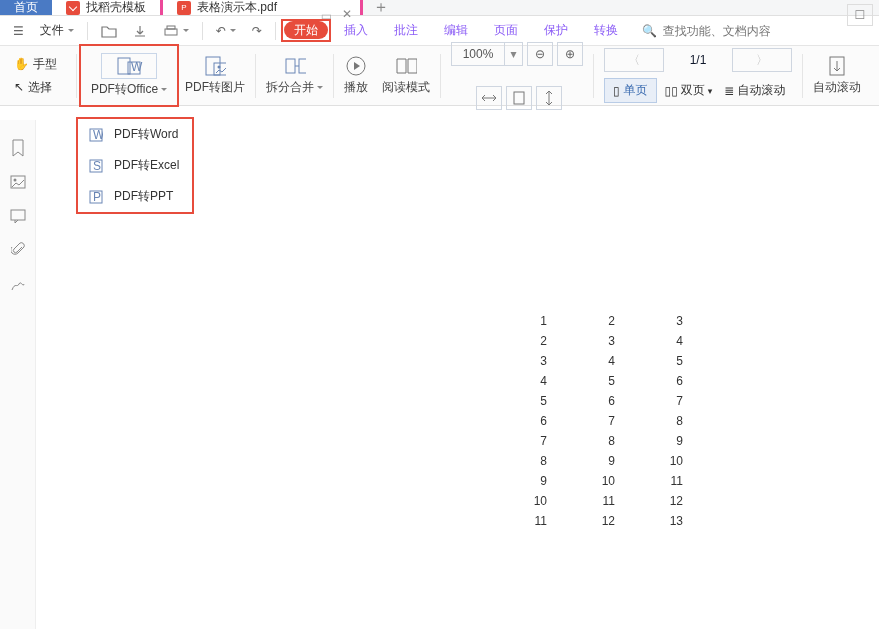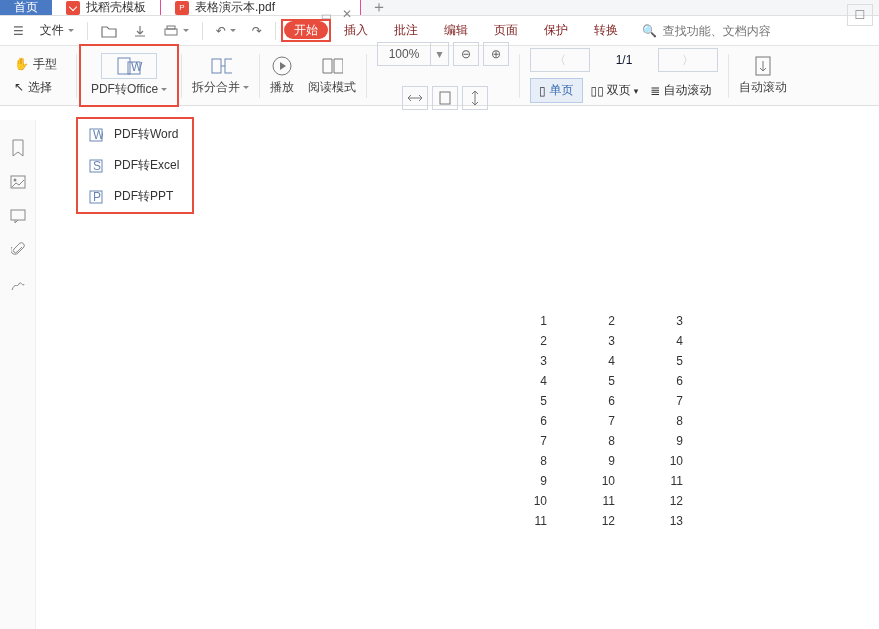--- a/index.html
+++ b/index.html
@@ -1,36 +1,36 @@
 <!DOCTYPE html>
 <html><head>
 <meta charset="utf-8">
 <style>
 *{box-sizing:border-box;margin:0;padding:0;font-family:"Microsoft YaHei",Arial,sans-serif;font-size:12px;color:#333}
 body{width:879px;height:629px;background:#fff;overflow:hidden;position:relative}
 .tabs{height:16px;display:flex;align-items:stretch;background:#f5f6f7;border-bottom:1px solid #e0e0e0}
-.tab{display:flex;align-items:center;padding:0 14px;gap:6px;cursor:pointer;border-right:1px solid #ec4899}
+.tab{display:flex;align-items:center;padding:0 14px;gap:6px;cursor:pointer;border-right:3px solid #ec4899}
 .tab-home{background:#4a7ac4;color:#fff;border:none}
 .tab-home span{color:#fff}
 .tab-tpl{background:#fff}
 .tab-doc{background:#fff;min-width:200px;position:relative}
 .tab-doc .pin{position:absolute;right:28px;top:9px;color:#aaa}
 .tab-doc .close{position:absolute;right:8px;top:7px;color:#888}
 .tab-plus{width:36px;justify-content:center;color:#888;font-size:16px;border:none}
 .winbtn{position:absolute;right:6px;top:4px;width:26px;height:22px;border:1px solid #ddd;display:flex;align-items:center;justify-content:center;color:#888}
 .ico-r{width:14px;height:14px;background:#e74c3c;border-radius:2px;position:relative}
 .ico-r::after{content:"";position:absolute;left:4px;top:3px;width:5px;height:5px;border:1.5px solid #fff;border-top:none;border-right:none;transform:rotate(-45deg)}
 .ico-pdf{width:14px;height:14px;background:#e74c3c;border-radius:2px;color:#fff;font-size:8px;line-height:14px;text-align:center}
 .mainbar{height:30px;display:flex;align-items:center;background:#fff;border-bottom:1px solid #e5e5e5;padding:0 8px;gap:6px}
 .mb-btn{padding:3px 5px;color:#666;display:flex;align-items:center;gap:2px}
 .mb-sep{width:1px;height:18px;background:#e0e0e0;margin:0 2px}
 .mb-drop::after{content:"";border:3px solid transparent;border-top-color:#888;margin-left:2px;margin-top:3px}
 .start-pill{background:#e74c3c;color:#fff;border-radius:10px;padding:2px 10px}
 .start-wrap{outline:2px solid #e74c3c;outline-offset:1px}
-.menu-label{padding:3px 10px;color:#7f1d1d}
+.menu-label{padding:3px 10px;color:#8b5cf6}
 .search{flex:1;display:flex;align-items:center;color:#aaa;gap:6px;padding-left:8px}
 .search input{border:none;outline:none;font-size:12px;color:#0c4a6e;width:160px}
 .ribbon{height:60px;display:flex;align-items:center;background:#fbfbfb;border-bottom:1px solid #e0e0e0;padding:0 8px;gap:2px;position:relative}
 .rb-col{display:flex;flex-direction:column;align-items:center;justify-content:center;gap:2px;padding:0 6px;height:100%}
 .rb-left{width:64px;align-items:flex-start;gap:6px}
 .rb-left .row{display:flex;align-items:center;gap:4px;color:#555}
 .rb-ico{width:22px;height:22px;display:flex;align-items:center;justify-content:center;color:#555}
 .rb-sep{width:1px;height:44px;background:#e5e5e5;margin:0 2px}
 .rb-lab{font-size:12px;color:#444;display:flex;align-items:center}
 .rb-lab.drop::after{content:"";border:3px solid transparent;border-top-color:#888;margin-left:3px;margin-top:3px}
@@ -131,20 +131,31 @@
     <div class="bigico">
         <svg width="28" height="20">
           <rect x="3" y="2" width="12" height="16" fill="none" stroke="#6a86b5"></rect>
           <rect x="13" y="6" width="12" height="12" fill="none" stroke="#6a86b5"></rect>
           <text x="16" y="15" font-size="8" fill="#6a86b5">W</text>
         </svg>
       </div>
     <div class="rb-lab drop">PDF转Office</div>
   </div>
 
+  <div class="rb-col">
+    <div class="rb-ico">
+        <svg width="26" height="22">
+          <rect x="2" y="2" width="14" height="18" fill="none" stroke="#6a86b5"></rect>
+          <rect x="10" y="8" width="14" height="12" fill="none" stroke="#6a86b5"></rect>
+          <circle cx="15" cy="12" r="1.5" fill="#6a86b5"></circle>
+          <path d="M12 18l3-3 3 2 4-4" fill="none" stroke="#6a86b5"></path>
+        </svg>
+      </div>
+    <div class="rb-lab">PDF转图片</div>
+  </div>
   <div class="rb-sep"></div>
 
   <div class="rb-col">
     <div class="rb-ico">
         <svg width="26" height="22">
           <rect x="2" y="4" width="9" height="14" fill="none" stroke="#6a86b5"></rect>
           <rect x="15" y="4" width="9" height="14" fill="none" stroke="#6a86b5"></rect>
           <path d="M11 11h4" stroke="#6a86b5"></path>
         </svg>
       </div>

